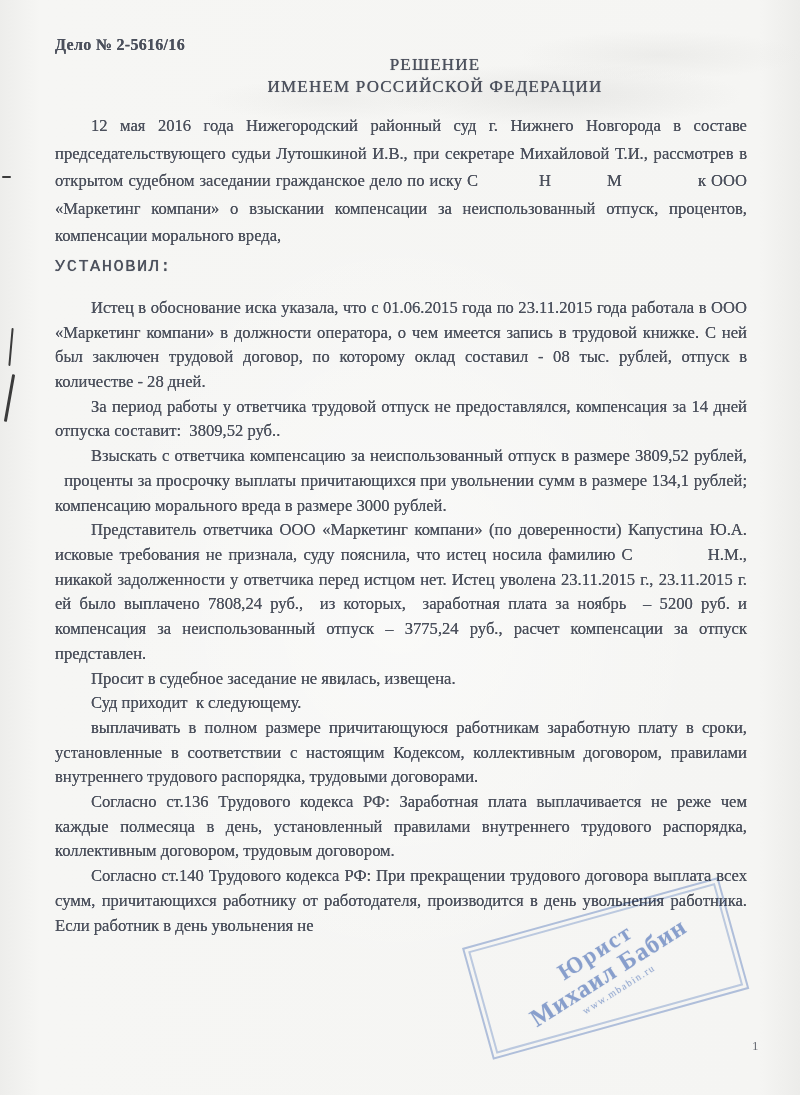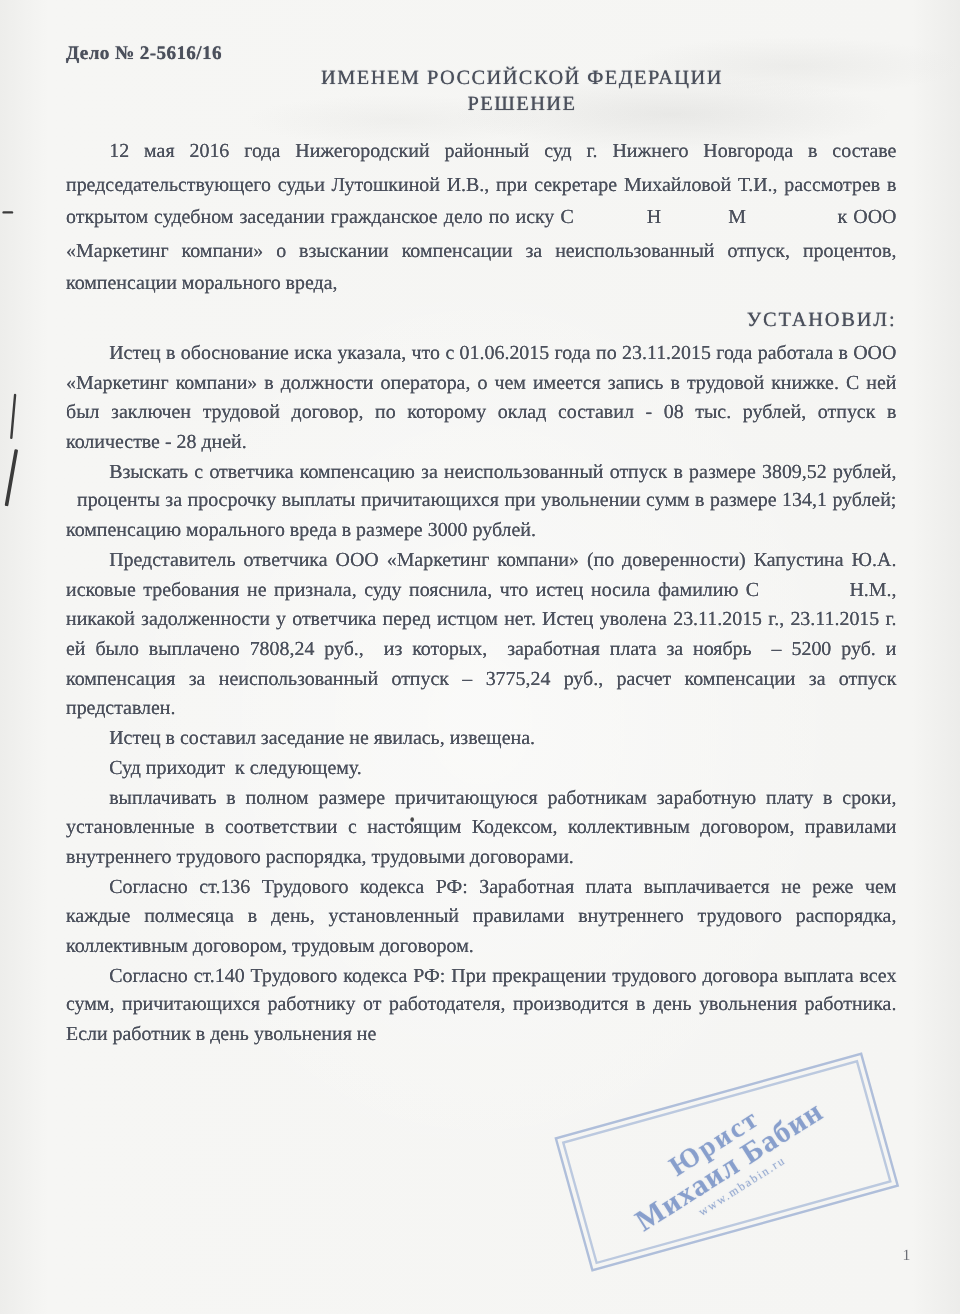--- a/index.html
+++ b/index.html
@@ -35,25 +35,26 @@
     text-shadow:0 0 0.55px currentColor;
   }
   .textflow p{
     margin:0;
     text-align:justify;
     text-indent:36px;
     line-height:24.7px;
   }
   p.intro{line-height:27.6px;}
   .section-heading{
-    text-align:right;
+    text-align:left;
     letter-spacing:1.5px;
     font-size:17px;
-    margin:7px 0 5px 0;
+    margin:7px 0 20px 0;
     text-shadow:0 0 0.7px currentColor;
+    font-family:Liberation Mono, monospace;
   }
   
   .stamp{
     position:absolute;left:462px;top:948px;
     width:262px;height:112px;
     transform:rotate(-15.5deg);
     transform-origin:0 0;
     border:2px solid rgba(122,152,208,0.55);
     mix-blend-mode:multiply;
     pointer-events:none;
@@ -87,31 +88,32 @@
   .mark-dot{left:342px;top:681px;width:3px;height:4px;border-radius:50%;background:#4b4b4b;}
 </style>
 </head>
 <body>
 
 <div class="page">
 
   <div class="case-number">Дело № 2-5616/16</div>
 
   <div class="title-block">
+    <div>РЕШЕНИЕ</div>
     <div>ИМЕНЕМ РОССИЙСКОЙ ФЕДЕРАЦИИ</div>
-    <div>РЕШЕНИЕ</div>
   </div>
 
   <div class="textflow">
     <p class="intro">12 мая 2016 года Нижегородский районный суд г. Нижнего Новгорода в составе председательствующего судьи Лутошкиной И.В., при секретаре Михайловой Т.И., рассмотрев в открытом судебном заседании гражданское дело по иску С&nbsp;&nbsp;&nbsp;&nbsp;&nbsp;&nbsp;&nbsp;&nbsp;&nbsp;&nbsp;&nbsp;&nbsp;Н&nbsp;&nbsp;&nbsp;&nbsp;&nbsp;&nbsp;&nbsp;&nbsp;&nbsp;&nbsp;&nbsp;М&nbsp;&nbsp;&nbsp;&nbsp;&nbsp;&nbsp;&nbsp;&nbsp;&nbsp;&nbsp;&nbsp;&nbsp;&nbsp;&nbsp;&nbsp;к ООО «Маркетинг компани» о взыскании компенсации за неиспользованный отпуск, процентов, компенсации морального вреда,</p>
     <div class="section-heading">УСТАНОВИЛ:</div>
     <p>Истец в обоснование иска указала, что с 01.06.2015 года по 23.11.2015 года работала в ООО «Маркетинг компани» в должности оператора, о чем имеется запись в трудовой книжке. С ней был заключен трудовой договор, по которому оклад составил - 08 тыс. рублей, отпуск в количестве - 28 дней.</p>
+    <p>За период работы у ответчика трудовой отпуск не предоставлялся, компенсация за 14 дней отпуска составит: &nbsp;3809,52 руб..</p>
     <p>Взыскать с ответчика компенсацию за неиспользованный отпуск в размере 3809,52 рублей, &nbsp;&nbsp;проценты за просрочку выплаты причитающихся при увольнении сумм в размере 134,1 рублей; компенсацию морального вреда в размере 3000 рублей.</p>
     <p>Представитель ответчика ООО «Маркетинг компани» (по доверенности) Капустина Ю.А. исковые требования не признала, суду пояснила, что истец носила фамилию С&nbsp;&nbsp;&nbsp;&nbsp;&nbsp;&nbsp;&nbsp;&nbsp;&nbsp;&nbsp;&nbsp;&nbsp;Н.М., никакой задолженности у ответчика перед истцом нет. Истец уволена 23.11.2015 г., 23.11.2015 г. ей было выплачено 7808,24 руб., &nbsp;из которых, &nbsp;заработная плата за ноябрь &nbsp;– 5200 руб. и компенсация за неиспользованный отпуск – 3775,24 руб., расчет компенсации за отпуск представлен.</p>
-    <p>Истец в составил заседание не явилась, извещена.</p>
+    <p>Просит в судебное заседание не явилась, извещена.</p>
     <p>Суд приходит &nbsp;к следующему.</p>
     <p>выплачивать в полном размере причитающуюся работникам заработную плату в сроки, установленные в соответствии с настоящим Кодексом, коллективным договором, правилами внутреннего трудового распорядка, трудовыми договорами.</p>
     <p>Согласно ст.136 Трудового кодекса РФ: Заработная плата выплачивается не реже чем каждые полмесяца в день, установленный правилами внутреннего трудового распорядка, коллективным договором, трудовым договором.</p>
     <p>Согласно ст.140 Трудового кодекса РФ: При прекращении трудового договора выплата всех сумм, причитающихся работнику от работодателя, производится в день увольнения работника. Если работник в день увольнения не</p>
   </div>
 
   <div class="stamp">
     <div class="stamp-inner">
       <div class="stamp-text">
         <div class="stamp-line1">Юрист</div>

